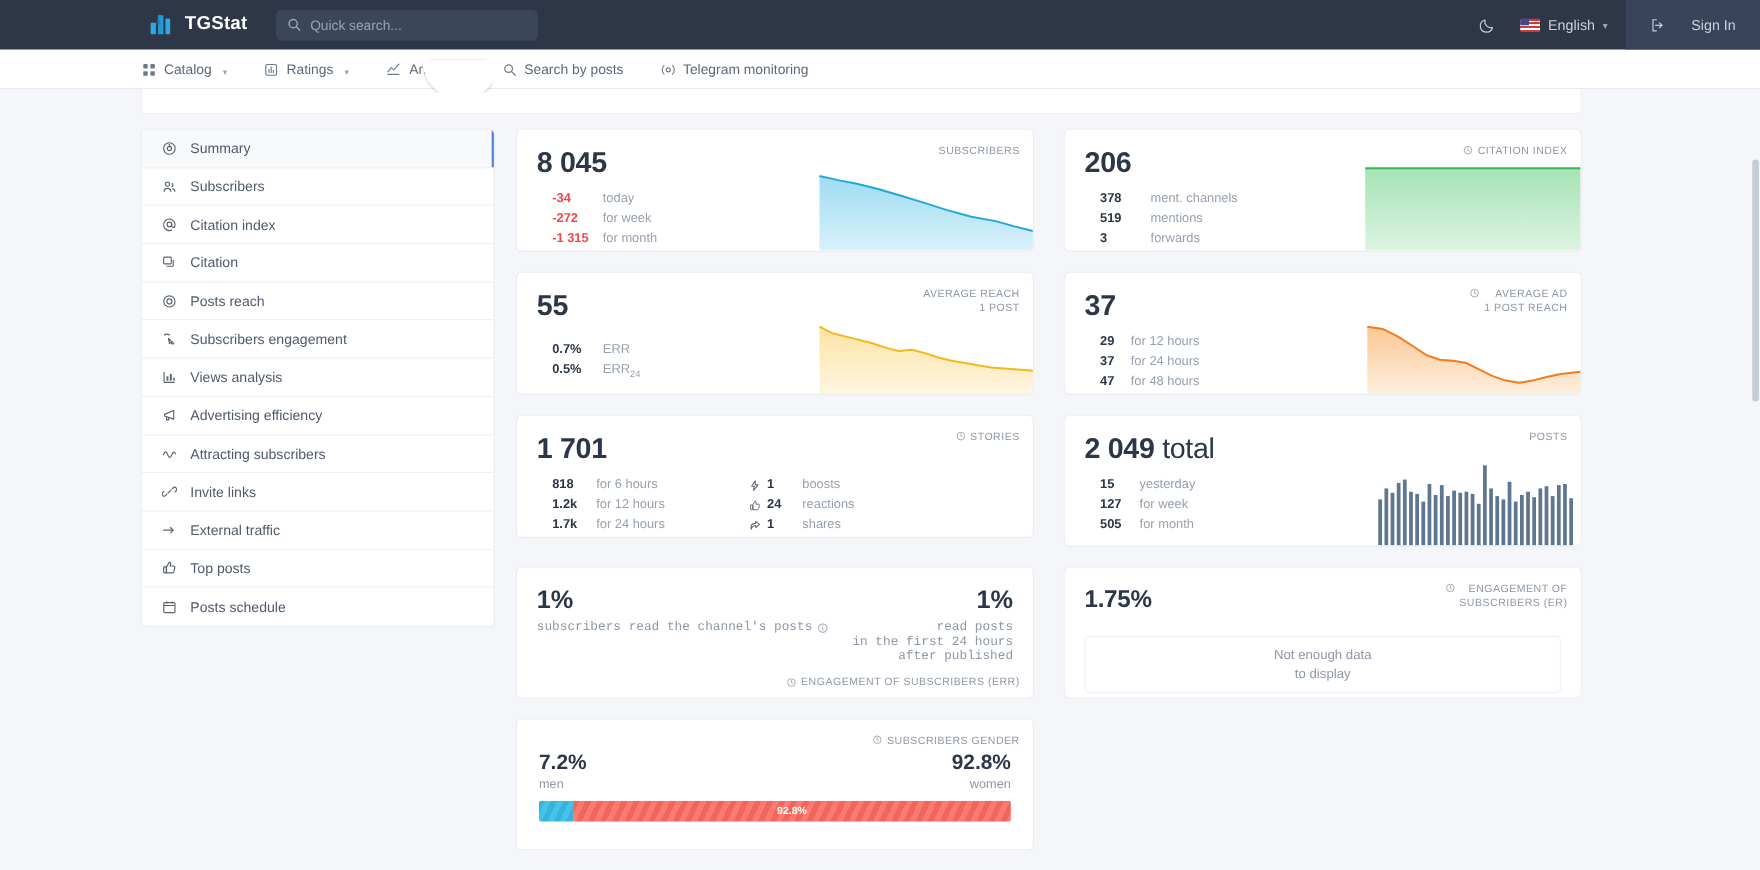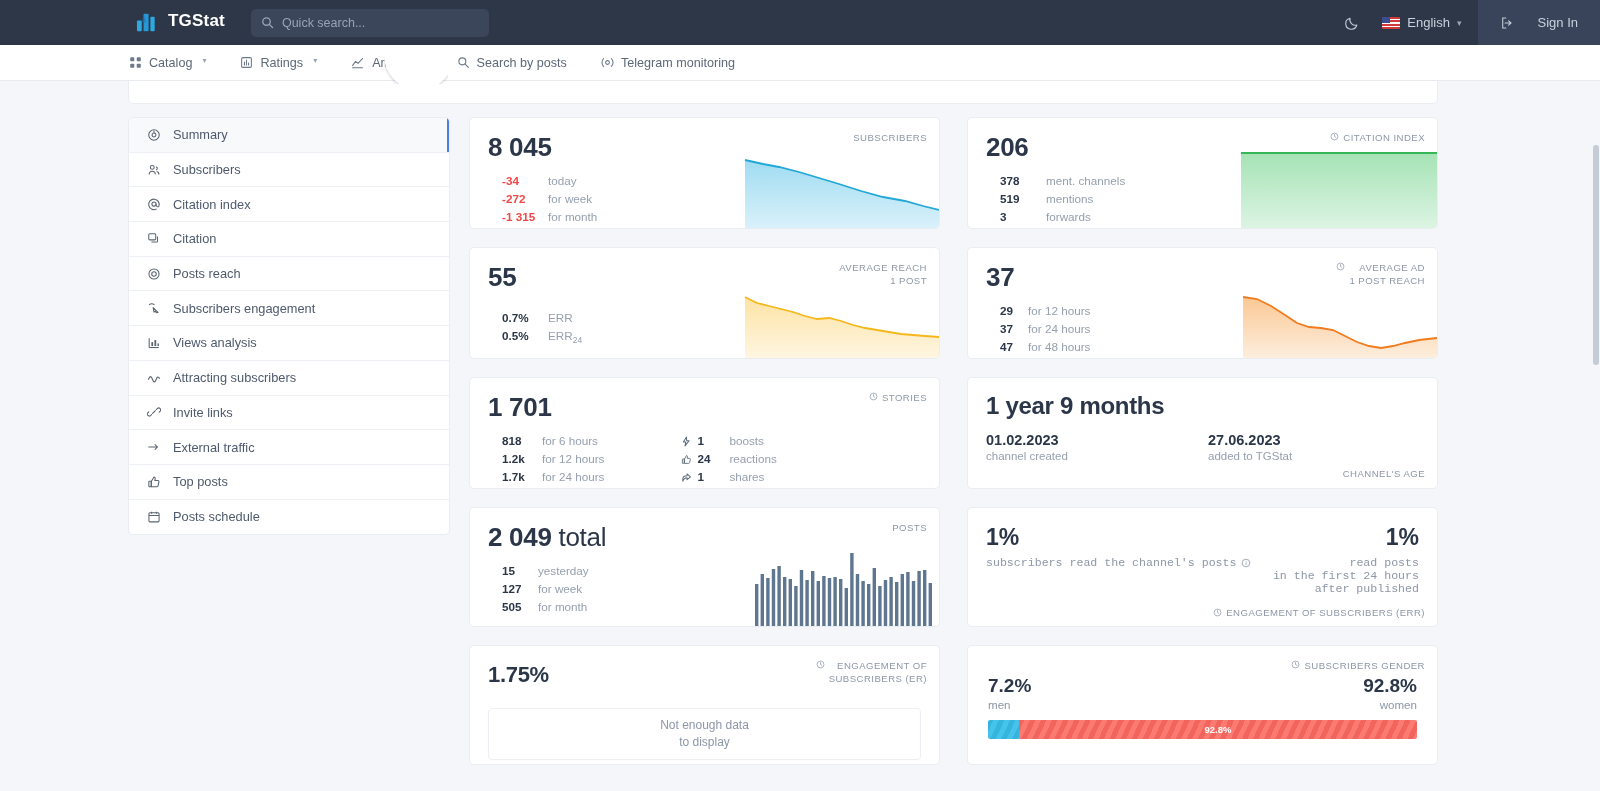--- a/index.html
+++ b/index.html
@@ -83,21 +83,21 @@
 
   
   .navbar {
     height: 36px;
     background: #ffffff;
     border-bottom: 1px solid #e7ebf0;
     display: flex; align-items: center;
     padding-left: 129px;
   }
   .nav-item {
-    display: flex; align-items: flex-start; gap: 7px;
+    display: flex; align-items: flex-end; gap: 7px;
     margin-right: 34px;
     color: #5d6878; font-size: 12.6px; cursor: pointer;
     white-space: nowrap;
   }
   .nav-item .caret { margin-left: 3px; color:#9aa5b6; font-size: 8px;}
 
   
   .page {
     position: relative;
     height: 710px;
@@ -461,20 +461,29 @@
             <line x1="2.5" y1="2.5" x2="2.5" y2="13.2"></line>
               <line x1="2.5" y1="13.2" x2="13.5" y2="13.2"></line>
             <rect x="5" y="7" width="2" height="4.5" fill="#59646f" stroke="none"></rect>
             <rect x="8.5" y="4.6" width="2" height="6.9" fill="#59646f" stroke="none"></rect>
             <rect x="12" y="8.5" width="1.6" height="3" fill="#59646f" stroke="none"></rect>
           </svg>
           </span>
         <span>Views analysis</span>
       </div>
 
+      <div class="side-item">
+        <span class="side-ico">
+          <svg width="14" height="14" viewBox="0 0 16 16" fill="none" stroke="#59646f" stroke-width="1.2">
+            <path d="M3 6.5 12.5 2.5v9L3 8.2Z" stroke-linejoin="round"></path>
+              <path d="M5 8.8v3.4h2.2V9.4"></path>
+          </svg>
+          </span>
+        <span>Advertising efficiency</span>
+      </div>
 
       <div class="side-item">
         <span class="side-ico">
           <svg width="14" height="14" viewBox="0 0 16 16" fill="none" stroke="#59646f" stroke-width="1.3">
             <path d="M1.8 9.5c1.5-4 3-4 4.4 0s2.9 4 4.4 0 2-2.6 3.6-1.2" stroke-linecap="round"></path>
           </svg>
           </span>
         <span>Attracting subscribers</span>
       </div>
 
@@ -715,36 +724,20 @@
                     </svg>
                 </span>
                 <span class="s-v">1</span>
                 <span class="s-k">shares</span>
               </div>
             </div>
           </div>
         </div>
       </div>
 
-      <div class="card c-age">
-        <div class="pad">
-          <div class="big" style="font-size:24px">1 year 9 months</div>
-          <div class="age-dates">
-            <div class="age-block">
-              <div class="age-d">01.02.2023</div>
-              <div class="age-c">channel created</div>
-            </div>
-            <div class="age-block">
-              <div class="age-d">27.06.2023</div>
-              <div class="age-c">added to TGStat</div>
-            </div>
-          </div>
-        </div>
-        <div class="age-foot">CHANNEL'S AGE</div>
-      </div>
 
       <div class="card c-posts">
         <div class="card-label">
           <span>POSTS</span>
         </div>
         <svg class="spark" width="186" height="78" viewBox="0 0 186 78">
           <g fill="#5f7691">
             <rect x="2" y="36" width="3.4" height="42"></rect>
             <rect x="7.6" y="26" width="3.4" height="52"></rect>
             <rect x="13.2" y="30" width="3.4" height="48"></rect>

